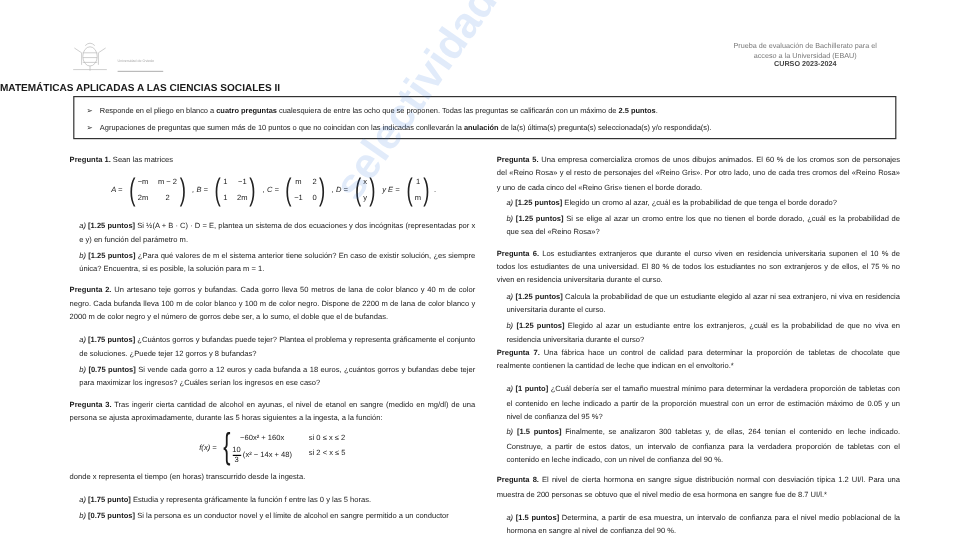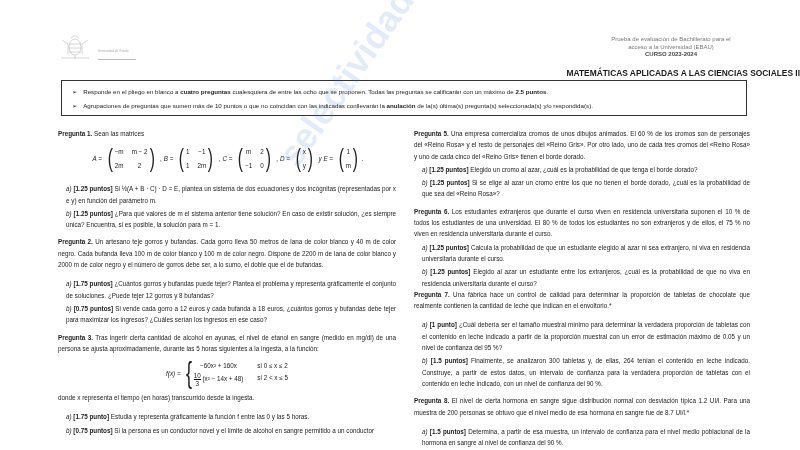--- a/index.html
+++ b/index.html
@@ -5,21 +5,21 @@
   html, body { margin:0; padding:0; }
   body { width:800px; height:450px; background:#ffffff; position:relative; overflow:hidden;
          font-family:"Liberation Sans", sans-serif; color:#1a1a1a; }
   .logo { position:absolute; left:60px; top:32px; width:80px; height:30px; }
   .logo .crest { position:absolute; left:0; top:0; width:30px; height:28px; }
   .logo .uni { position:absolute; left:38px; top:17px; font-size:3px; color:#aaa; white-space:nowrap; }
   .logo .line { position:absolute; left:38px; top:27px; width:38px; height:1px; background:#bbb; }
   .hdr-right { position:absolute; right:54px; top:36px; width:150px; text-align:center;
                font-size:6px; line-height:7.5px; color:#777; }
   .hdr-right .course { font-weight:bold; color:#444; }
-  .title { position:absolute; left:0; top:68px; width:800px; text-align:right; font-size:8.4px; font-weight:bold; }
+  .title { position:absolute; left:0; top:68px; width:800px; text-align:left; font-size:8.4px; font-weight:bold; }
   .box { position:absolute; left:61px; top:80px; width:686px; height:36px; border:1px solid #333; box-sizing:border-box; }
   .box .ins { position:absolute; left:10px; font-size:6.2px; white-space:nowrap; }
   .box .ins .arr { margin-right:6px; }
   .col { position:absolute; font-size:6.3px; line-height:11.3px; }
   .col.left { left:58px; top:128px; width:338px; }
   .col.right { left:414px; top:128px; width:336px; }
   p { margin:0; text-align:justify; }
   .qlabel { font-weight:bold; }
   .pts { font-weight:bold; }
   .sub { padding-left:8px; text-indent:-0px; margin-top:2px; }

